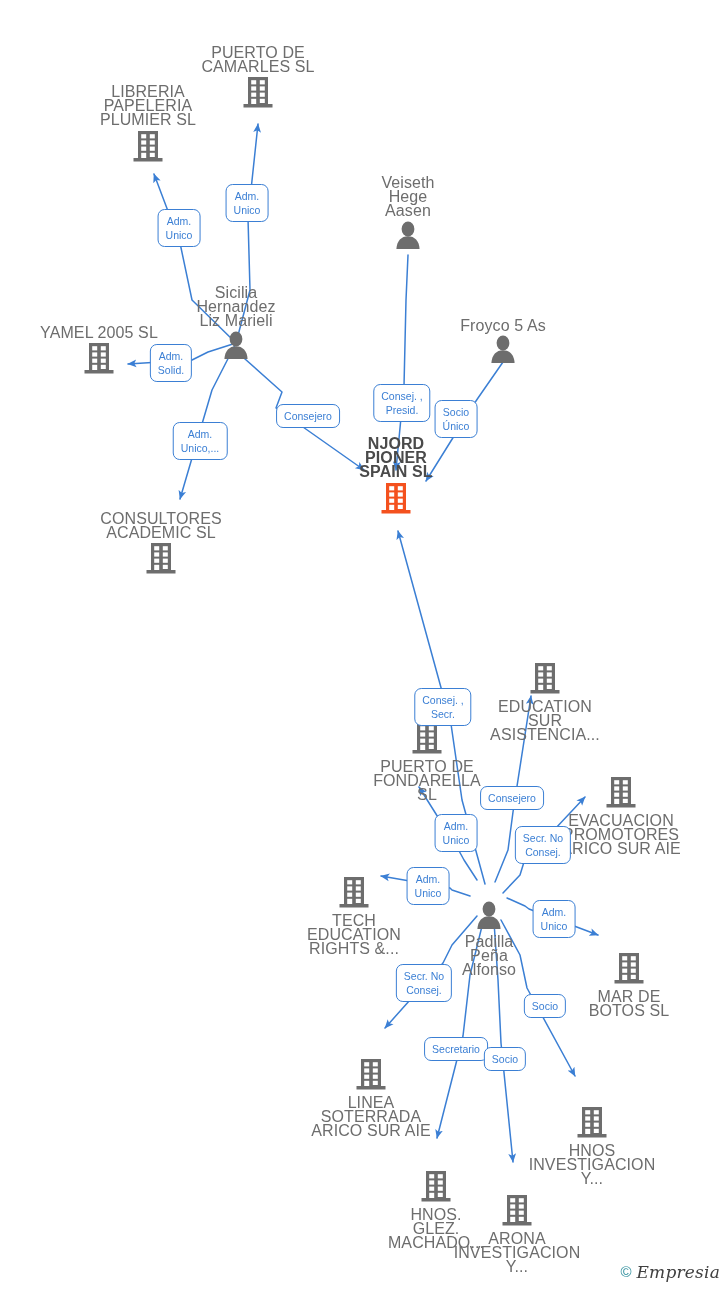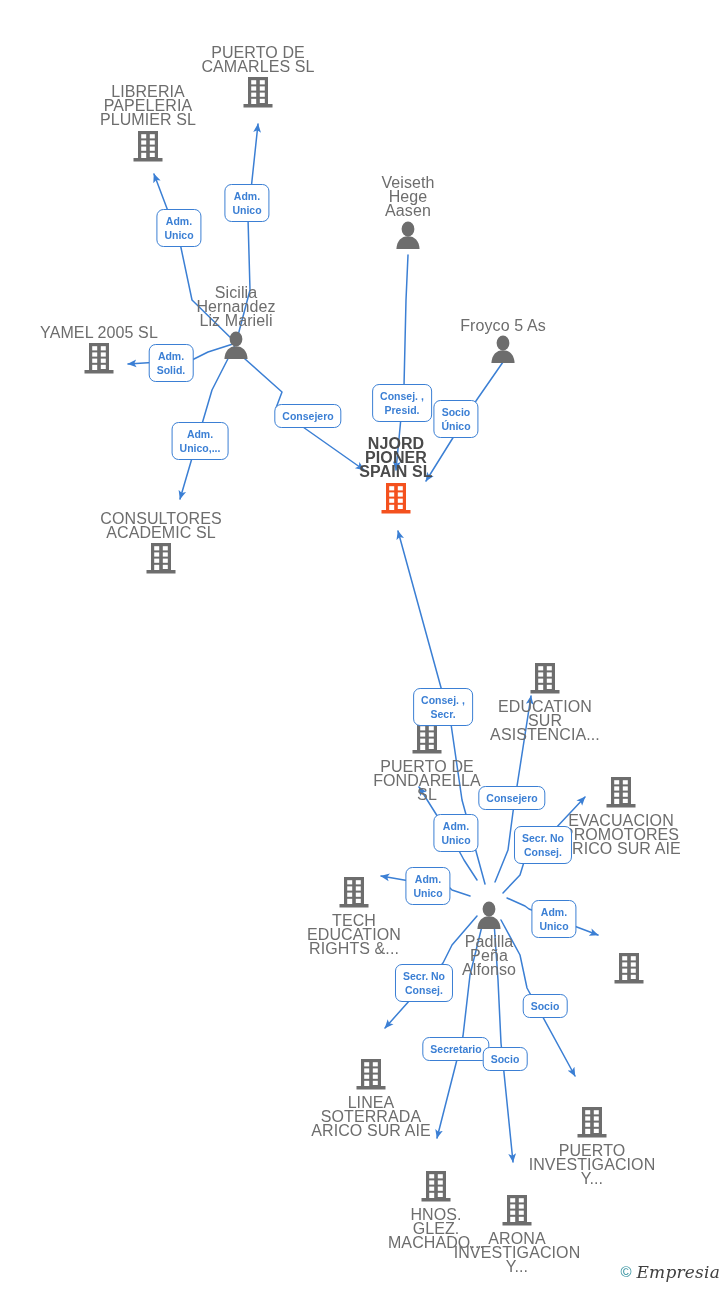--- a/index.html
+++ b/index.html
@@ -25,21 +25,20 @@
   .cap-above .caption{margin-bottom:2px;}
   .cap-below .caption{margin-top:2px;}
 
   
   .rel{
     position:absolute;transform:translate(-50%,-50%);
     border:1.4px solid #3b7fd4;border-radius:7px;background:#ffffff;
     color:#3b7fd4;font-size:10.5px;line-height:14px;
     padding:4px 7px;text-align:center;white-space:pre-line;
     box-sizing:border-box;
-    font-weight:bold;
   }
 
   
   #watermark{
     position:absolute;right:8px;bottom:8px;
     display:flex;align-items:center;gap:5px;
     font-size:17px;line-height:20px;
   }
   #watermark .cmark{color:#2f8f9d;font-size:15px;}
   #watermark .wordmark{
@@ -317,20 +316,22 @@
               <rect x="8.2" y="4.2" width="5" height="4.2"></rect>
               <rect x="16.8" y="4.2" width="5" height="4.2"></rect>
               <rect x="8.2" y="10.4" width="5" height="4.2"></rect>
               <rect x="16.8" y="10.4" width="5" height="4.2"></rect>
               <rect x="8.2" y="16.6" width="5" height="4.2"></rect>
               <rect x="16.8" y="16.6" width="5" height="4.2"></rect>
               <rect x="8.2" y="22.8" width="5" height="5.2"></rect>
               <rect x="16.8" y="22.8" width="5" height="4.2"></rect>
             </g>
           </svg></span>
+        <span class="caption">MAR DE
+BOTOS  SL</span>
       </div>
       <div class="node company cap-below" style="left: 371px; top: 1058px; width: 150px; margin-left: 0px;">
         <span class="icon"><svg width="30" height="32" viewBox="0 0 30 32" xmlns="http://www.w3.org/2000/svg">
             <g fill="#6d6d6d">
               <rect x="5" y="1" width="20" height="27"></rect>
               <rect x="0.5" y="28" width="29" height="3.5"></rect>
             </g>
             <g fill="#ffffff">
               <rect x="8.2" y="4.2" width="5" height="4.2"></rect>
               <rect x="16.8" y="4.2" width="5" height="4.2"></rect>
@@ -356,21 +357,21 @@
               <rect x="8.2" y="4.2" width="5" height="4.2"></rect>
               <rect x="16.8" y="4.2" width="5" height="4.2"></rect>
               <rect x="8.2" y="10.4" width="5" height="4.2"></rect>
               <rect x="16.8" y="10.4" width="5" height="4.2"></rect>
               <rect x="8.2" y="16.6" width="5" height="4.2"></rect>
               <rect x="16.8" y="16.6" width="5" height="4.2"></rect>
               <rect x="8.2" y="22.8" width="5" height="5.2"></rect>
               <rect x="16.8" y="22.8" width="5" height="4.2"></rect>
             </g>
           </svg></span>
-        <span class="caption">PUERTO
+        <span class="caption">HNOS
 INVESTIGACION
 Y...</span>
       </div>
       <div class="node company cap-below" style="left: 436px; top: 1170px; width: 150px; margin-left: 0px;">
         <span class="icon"><svg width="30" height="32" viewBox="0 0 30 32" xmlns="http://www.w3.org/2000/svg">
             <g fill="#6d6d6d">
               <rect x="5" y="1" width="20" height="27"></rect>
               <rect x="0.5" y="28" width="29" height="3.5"></rect>
             </g>
             <g fill="#ffffff">

